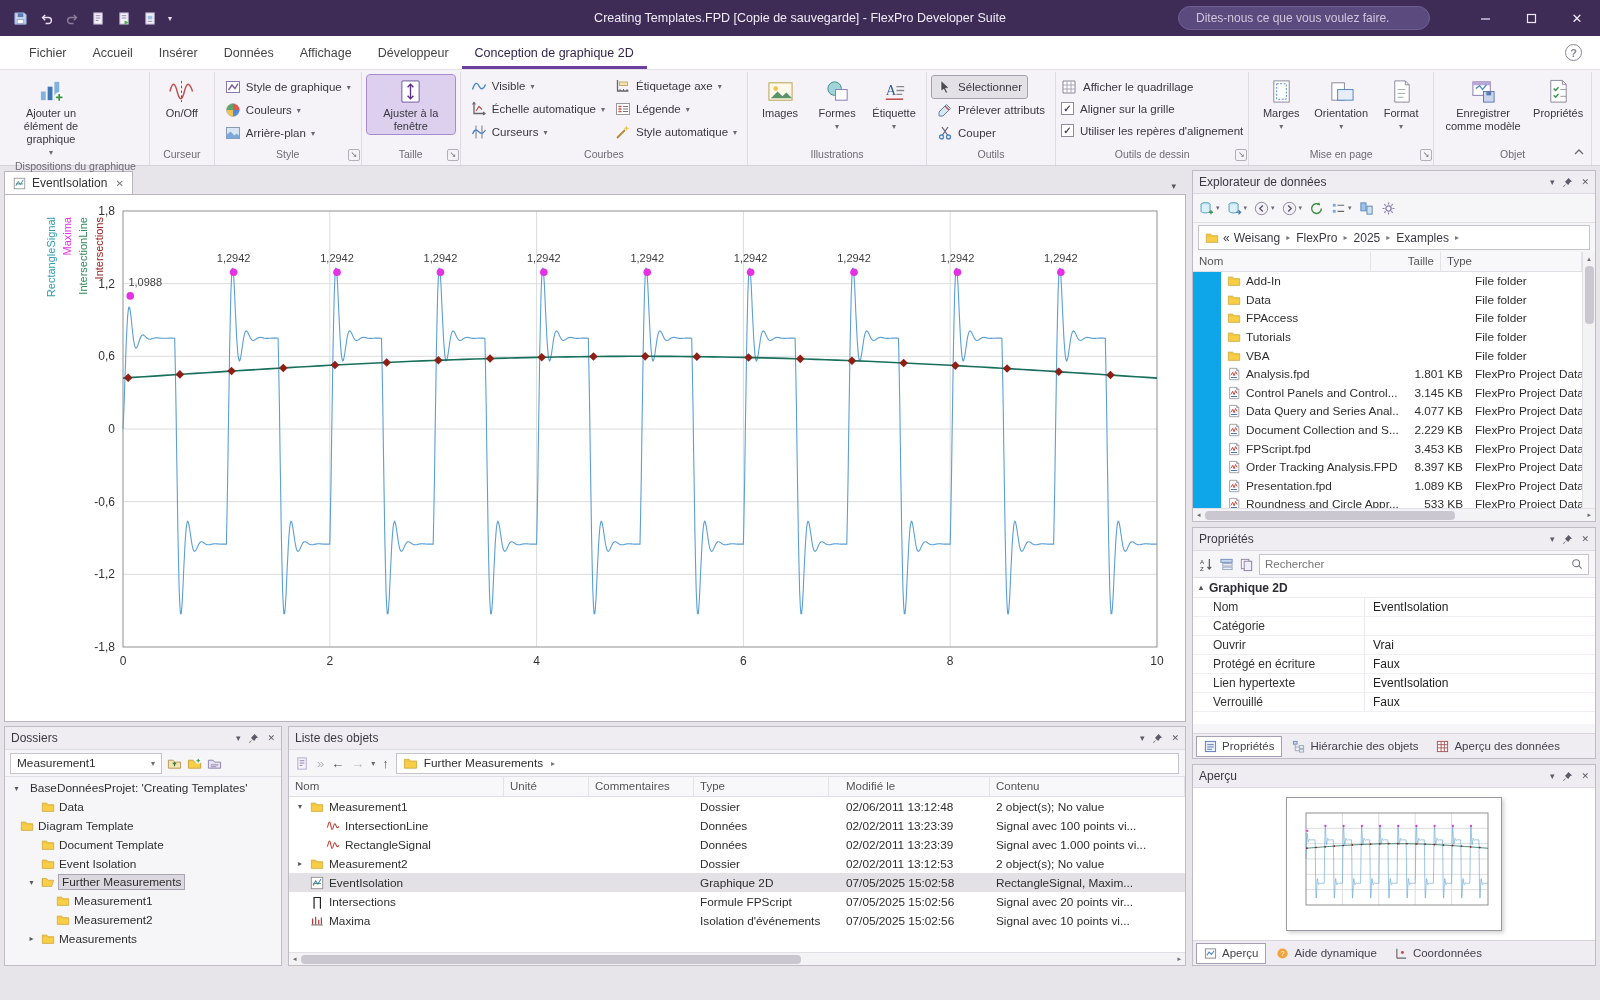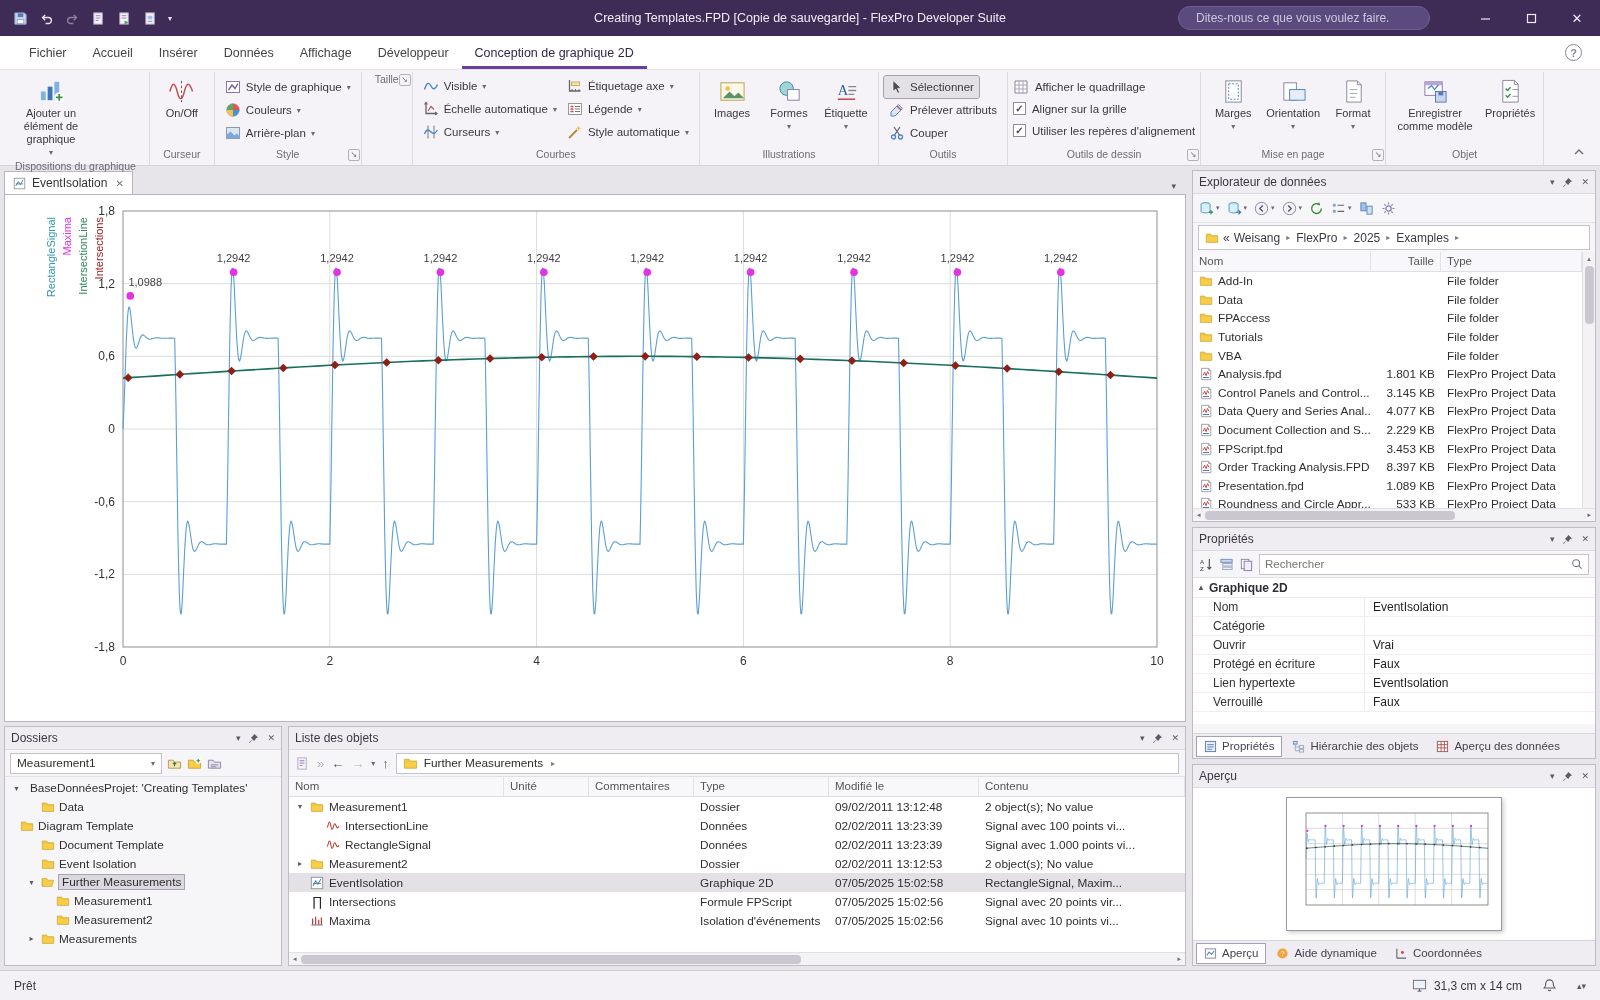--- a/index.html
+++ b/index.html
@@ -86,21 +86,21 @@
   .xtools .tbtn { display:flex; align-items:center; gap:2px; color:#6f6b76; }
   .xtools svg { width:15px; height:15px; }
   .xtools .car { font-size:7px; }
   .pathbar { height:25px; display:flex; align-items:center; gap:4px; margin:2px 5px; border:1px solid #c7c3cd; background:#fff; padding:0 6px; flex:none; font-size:12px; color:#3b3844; }
   .pathbar svg { width:14px; height:14px; }
   .crumb-sep { font-size:8px; color:#777; padding:0 2px; }
   .xtable { flex:1; display:flex; min-height:0; }
   .xmain { flex:1; display:flex; flex-direction:column; min-width:0; }
   .colhead { display:flex; height:20px; background:#f8f7fa; border-bottom:1px solid #e0dde4; flex:none; }
   .colhead .hc { font-size:11.5px; color:#555; padding:3px 6px; border-right:1px solid #e4e1e8; }
-  .xrows { flex:1; overflow:hidden; background:#0ea5e9; }
+  .xrows { flex:1; overflow:hidden; background:#0ea5e9;padding-left:28px; }
   .xrow { display:flex; height:18.6px; align-items:center; background:#fff; }
   .xrow .c { padding:0 6px; white-space:nowrap; overflow:hidden; font-size:11.8px; color:#2e2e2e; display:flex; align-items:center; gap:5px; }
   .xrow svg, .trow svg, .orow svg { width:14px; height:14px; flex:none; }
   .w-nom{width:178px;} .w-taille{width:70px; justify-content:flex-end; text-align:right;}
   .colhead .w-taille{ text-align:right; }
   .w-type{flex:1;}
   .vscroll { width:13px; background:#f3f2f5; border-left:1px solid #e2dfe6; display:flex; flex-direction:column; align-items:center; flex:none; }
   .vscroll .arr { font-size:7px; color:#6f6b76; padding:3px 0; }
   .vthumb { width:9px; height:58px; background:#cbc7d1; border-radius:4px; }
   .hscroll { height:13px; background:#f3f2f5; border-top:1px solid #e2dfe6; display:flex; align-items:center; flex:none; }
@@ -146,21 +146,21 @@
   .otools svg { width:15px; height:15px; }
   .otools .nav { font-size:13px; color:#4f4b58; }
   .otools .nav.dim { opacity:.4; }
   .obread { flex:1; height:21px; border:1px solid #c7c3cd; background:#fff; display:flex; align-items:center; gap:6px; padding:0 6px; font-size:11.8px; color:#2e2e2e; }
   .ohead { display:flex; height:20px; background:#f8f7fa; border-bottom:1px solid #e0dde4; flex:none; }
   .ohead .hc { font-size:11.5px; color:#555; padding:3px 6px; border-right:1px solid #e4e1e8; }
   .orows { flex:1; overflow:hidden; background:#fff; }
   .orow { display:flex; height:19px; align-items:center; background:#fff; }
   .orow.sel { background:#e3e1e6; }
   .orow .c { padding:0 6px; white-space:nowrap; overflow:hidden; font-size:11.8px; color:#2e2e2e; display:flex; align-items:center; gap:5px; }
-  .ow-nom{width:215px;} .ow-unit{width:85px;} .ow-com{width:105px;} .ow-type{width:135px;} .ow-mod{width:150px;} .ow-cont{flex:1;}
+  .ow-nom{width:215px;} .ow-unit{width:85px;} .ow-com{width:105px;} .ow-type{width:135px;} .ow-mod{width:150px;margin-left:11px;} .ow-cont{flex:1;}
   .orow .tw { width:10px; font-size:8px; color:#5a5762; text-align:center; flex:none; }
   .fico { font-size:13px; color:#222; width:14px; text-align:center; flex:none; }
 
   
   .statusbar { background:#f3f1f5; border-top:1px solid #d0cdd4; display:flex; align-items:center; padding:0 14px; font-size:12px; color:#3b3844; }
   .sb-right { margin-left:auto; display:flex; align-items:center; gap:20px; }
   .sb-item { display:flex; align-items:center; gap:7px; }
   .sb-right svg { width:15px; height:15px; }
 </style>
 </head>
@@ -322,20 +322,30 @@
                   <path d="M1.5 10l4-3.5 4 4 2-2 3 2.5v2.5h-13z" fill="#7ca7d8"></path>
                 </svg></span></span>
           <span>Arrière-plan</span>
           <span class="car">▾</span>
         </div>
       </div>
       <div class="rg-label"><span>Style</span><span class="launcher">↘</span></div>
     </div>
 
     <div class="rgroup">
+      <div class="rg-content">
+        <div class="bbtn sel">
+          <span class="gi28"><span><svg viewBox="0 0 28 28">
+                  <rect x="5" y="3" width="18" height="22" rx="1.5" fill="#fff" stroke="#8878b0" stroke-width="1.3"></rect>
+                  <path d="M14 7v14" stroke="#5c2d91" stroke-width="1.4"></path>
+                  <path d="M11 9.5 14 6.5l3 3M11 18.5l3 3 3-3" fill="none" stroke="#5c2d91" stroke-width="1.4"></path>
+                </svg></span></span>
+          <span class="blabel">Ajuster à la fenêtre</span>
+        </div>
+      </div>
       <div class="rg-label"><span>Taille</span><span class="launcher">↘</span></div>
     </div>
 
     <div class="rgroup">
       <div class="rg-content">
         <div class="twocol">
           <div class="rg-content col" style="padding-top:0;">
             <div class="sbtn">
               <span class="gi16"><span><svg viewBox="0 0 16 16">
                       <path d="M1.5 11.5C4 4 6 4 8 8s4 4 6.5-1.5" fill="none" stroke="#4a86c8" stroke-width="1.4"></path>
@@ -793,21 +803,21 @@
                     <svg viewBox="0 0 16 16">
                       <path d="M1.5 3.5h5L8 5.5h6.5V13h-13z" fill="#f7ce46" stroke="#caa23a" stroke-width=".8"></path>
                       <path d="M1.5 5.5h13" stroke="#e8bd3e" stroke-width=".8"></path>
                     </svg>
                   </span>
          <span>Measurement1</span>
        </div>
        <div class="c ow-unit"></div>
        <div class="c ow-com"></div>
        <div class="c ow-type">Dossier</div>
-       <div class="c ow-mod">09/02/2011 13:12:48</div>
+       <div class="c ow-mod">02/06/2011 13:12:48</div>
        <div class="c ow-cont">2 object(s); No value</div>
      </div>
               <div class="orow">
        <div class="c ow-nom" style="padding-left:22px">
          <span class="tw"></span>
          <span style="display:inline-flex">
                     <svg viewBox="0 0 16 16">
                       <path d="M1 10c1.5 0 1.5-6.5 3-6.5S5.5 12 7 12s1.5-6.5 3-6.5S11.5 10 13 10s1-1.5 2-1.5" fill="none" stroke="#c0392b" stroke-width="1.2"></path>
                     </svg>
                   </span>
@@ -1405,31 +1415,14 @@
                 </svg>
               </span>
               <span>Coordonnées</span>
      </div>
           </div>
       </div>
 
     </div>
   </div>
 
-  <div class="statusbar">
-    <span>Prêt</span>
-    <div class="sb-right">
-      <span class="sb-item">
-        <span><span><svg viewBox="0 0 16 16">
-                <rect x="1.5" y="2.5" width="13" height="9" fill="#eef2f8" stroke="#6f6b76"></rect>
-                <path d="M6 14h4M8 11.5V14" stroke="#6f6b76" stroke-width="1.2"></path>
-              </svg></span></span>
-        <span>31,3 cm x 14 cm</span>
-      </span>
-      <span><span><svg viewBox="0 0 16 16">
-              <path d="M8 2a4 4 0 0 1 4 4c0 3 1 4 1.6 4.6H2.4C3 9.9 4 9 4 6a4 4 0 0 1 4-4z" fill="none" stroke="#5f5a68" stroke-width="1.2"></path>
-              <path d="M6.6 12.6a1.5 1.5 0 0 0 2.8 0" fill="none" stroke="#5f5a68" stroke-width="1.2"></path>
-            </svg></span></span>
-      <span class="hic" style="color:#5f5a68;font-size:9px;">▴▾</span>
-    </div>
-  </div>
 
 </div>
 
 </body></html>

